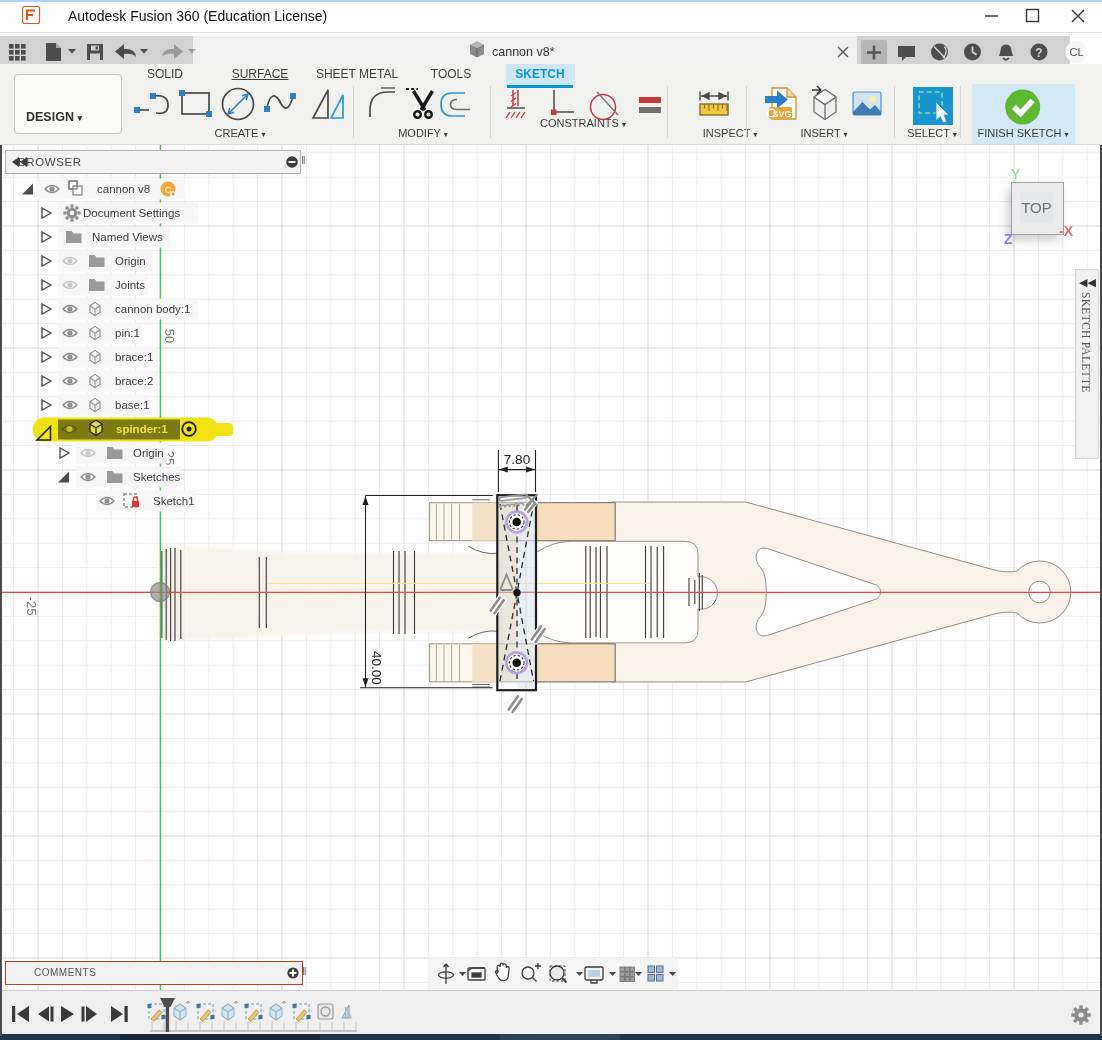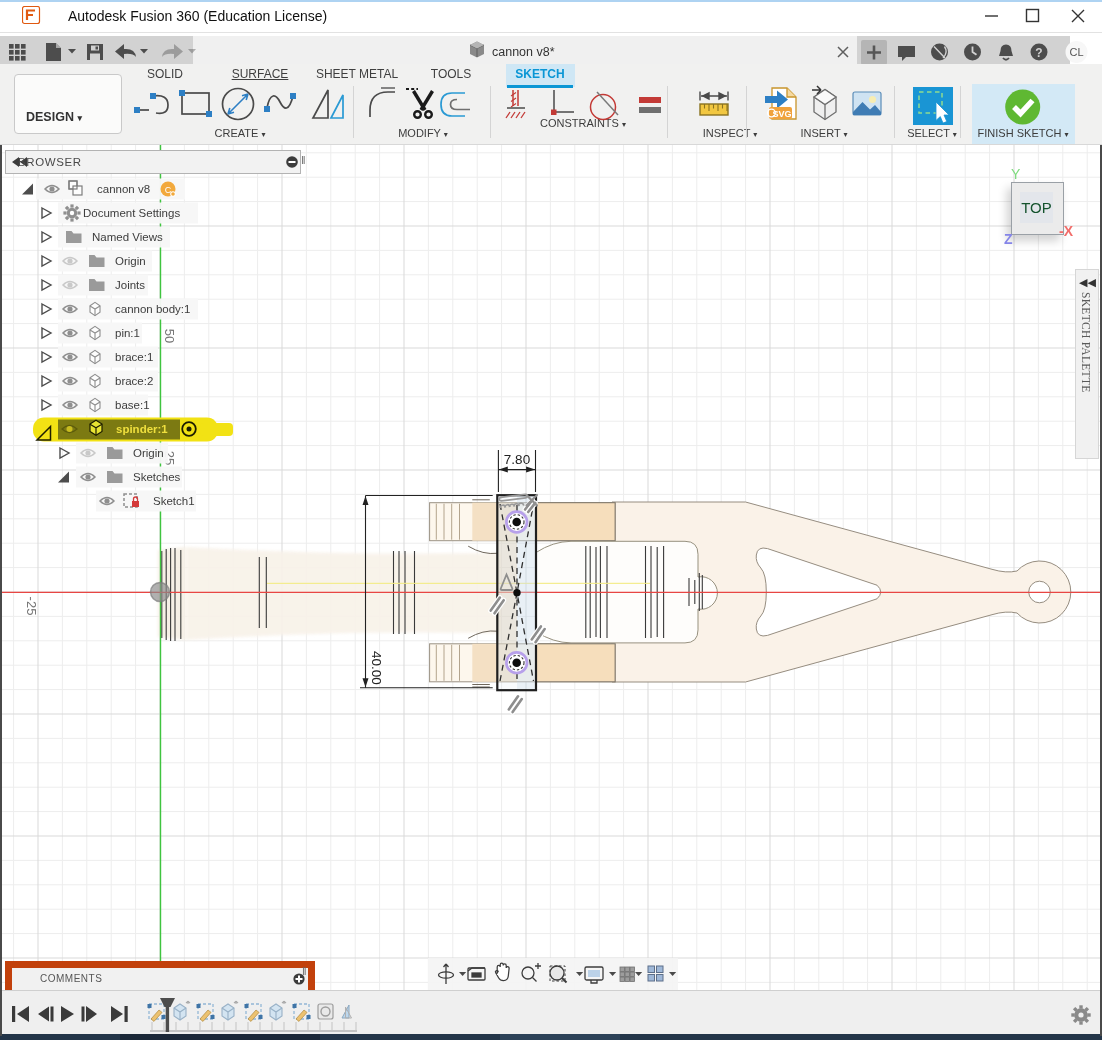--- a/index.html
+++ b/index.html
@@ -121,21 +121,21 @@
 </g>
 <path d="M365.5 496 l-3 9 h6 Z M365.5 687.3 l-3 -9 h6 Z" fill="#222"></path>
 <g transform="rotate(90 376.5 668)">
       <text x="376.5" y="672.5" font-size="13.5" fill="#222" text-anchor="middle">40.00</text>
     </g>
 
 </svg>
 <div class="abs" style="left:1003px;top:175px;width:70px;height:70px;">
 <div class="abs" style="left:8px;top:7px;width:51px;height:51px;background:#ebebeb;border:1.6px solid #9aa0a6;box-shadow:-4px 6px 9px rgba(0,0,0,0.18);"></div>
 <div class="abs" style="left:17px;top:17px;width:33px;height:31px;background:#e3e6eb;"></div>
-<div class="abs" style="left:8px;top:7px;width:51px;height:51px;color:#14532d;font-size:15px;display:flex;align-items:center;justify-content:center;">TOP</div>
+<div class="abs" style="left:8px;top:7px;width:51px;height:51px;color:#737373;font-size:15px;display:flex;align-items:center;justify-content:center;">TOP</div>
 </div>
 <div class="abs" style="left:1011px;top:166px;color:#7edc7e;font-size:14px;">Y</div>
 <div class="abs" style="left:1004px;top:231px;color:#8585e8;font-size:14px;font-weight:bold;">Z</div>
 <div class="abs" style="left:1059px;top:223px;color:#f26d6a;font-size:14px;font-weight:bold;">-X</div>
 
 <div class="abs" style="left:1075px;top:269px;width:22px;height:188px;background:#f1f1f1;border:1px solid #d6d6d6;">
 <div class="abs" style="left:3px;top:6px;font-size:11px;color:#333;">◀◀</div>
 <div class="abs" style="left:16px;top:22px;transform:rotate(90deg);transform-origin:0 0;white-space:nowrap;font-family:'Liberation Serif',serif;font-size:11.5px;color:#5a5a5a;letter-spacing:0.3px;">SKETCH PALETTE</div>
 </div>
 
@@ -304,21 +304,21 @@
       <path d="M100.0 501.0 q7 -7 14 0 q-7 7 -14 0 Z" fill="none" stroke="#8f8f8f" stroke-width="1.5"></path>
       <circle cx="107.0" cy="501.0" r="2.6" fill="#8f8f8f"></circle>
     </g>
     <g stroke="#8f8f8f" stroke-width="1.5" fill="none">
       <rect x="124" y="494" width="13" height="13" stroke-dasharray="3 2"></rect>
     </g>
     <rect x="132" y="501" width="7" height="6" fill="#d43a3a"></rect>
     <path d="M133.5 501 v-2 a2 2 0 0 1 4 0 v2" stroke="#d43a3a" fill="none" stroke-width="1.3"></path>
     <text x="153.0" y="505.0" font-size="11.5" fill="#3d3d3d">Sketch1</text>
   </svg>
-<div class="abs" style="left:5px;top:961px;width:296px;height:22px;background:#f1f1f1;border:7px solid #c2410c;text-align:center;">
+<div class="abs" style="left:5px;top:961px;width:296px;height:22px;background:#f1f1f1;border:1px solid #c2410c;text-align:center;">
 <div class="abs" style="left:28px;top:5px;font-size:10px;color:#555;letter-spacing:0.5px;">COMMENTS</div>
 <svg class="abs" style="left:280px;top:4px;" width="14" height="14">
       <circle cx="7" cy="7" r="5.6" fill="#3c3c3c"></circle>
       <rect x="3.5" y="6" width="7" height="2" fill="#fff"></rect>
       <rect x="6" y="3.5" width="2" height="7" fill="#fff"></rect>
     </svg>
 </div>
 <div class="abs" style="left:302px;top:965px;font-size:11px;color:#666;">‖</div>
 
 <svg class="abs" style="left:428px;top:958px;" width="250" height="32" viewBox="0 0 250 32">

